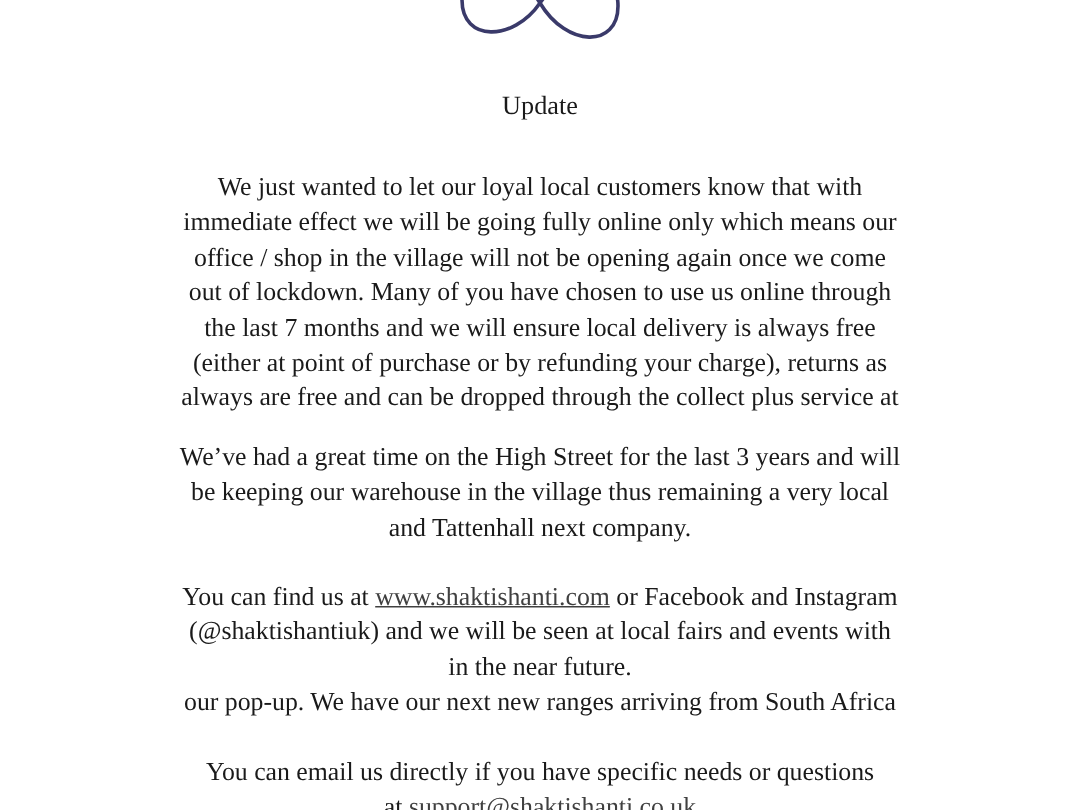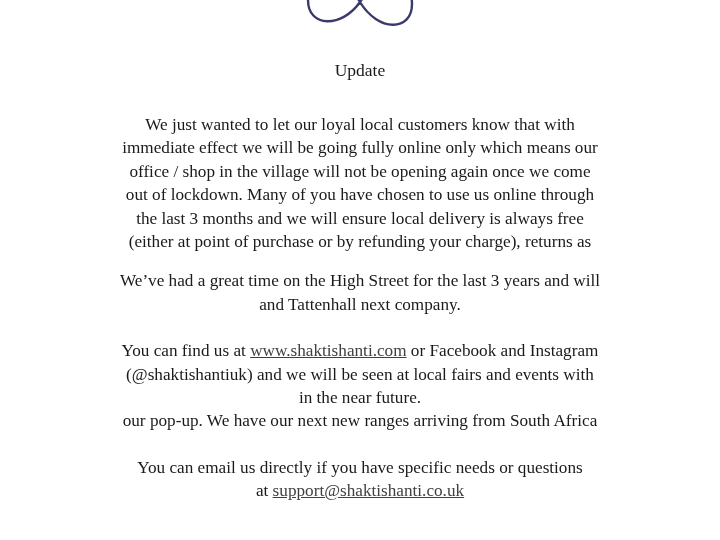--- a/index.html
+++ b/index.html
@@ -68,26 +68,28 @@
     </svg>
   </div>
 
   <div class="heading">Update</div>
 
   <div class="body-block para-1">
     <div>We just wanted to let our loyal local customers know that with</div>
     <div>immediate effect we will be going fully online only which means our</div>
     <div>office / shop in the village will not be opening again once we come</div>
     <div>out of lockdown. Many of you have chosen to use us online through</div>
-    <div>the last 3 months and we will ensure local delivery is always free</div>
+    <div>the last 7 months and we will ensure local delivery is always free</div>
     <div>(either at point of purchase or by refunding your charge), returns as</div>
+    <div>always are free and can be dropped through the collect plus service at</div>
   </div>
 
   <div class="body-block para-2">
     <div>We’ve had a great time on the High Street for the last 3 years and will</div>
+    <div>be keeping our warehouse in the village thus remaining a very local</div>
     <div>and Tattenhall next company.</div>
   </div>
 
   <div class="body-block para-3">
     <div>
       <span>You can find us at </span><a class="link" href="#">www.shaktishanti.com</a><span> or Facebook and Instagram</span>
     </div>
     <div>(@shaktishantiuk) and we will be seen at local fairs and events with</div>
     <div>in the near future.</div>
     <div>our pop-up. We have our next new ranges arriving from South Africa</div>

